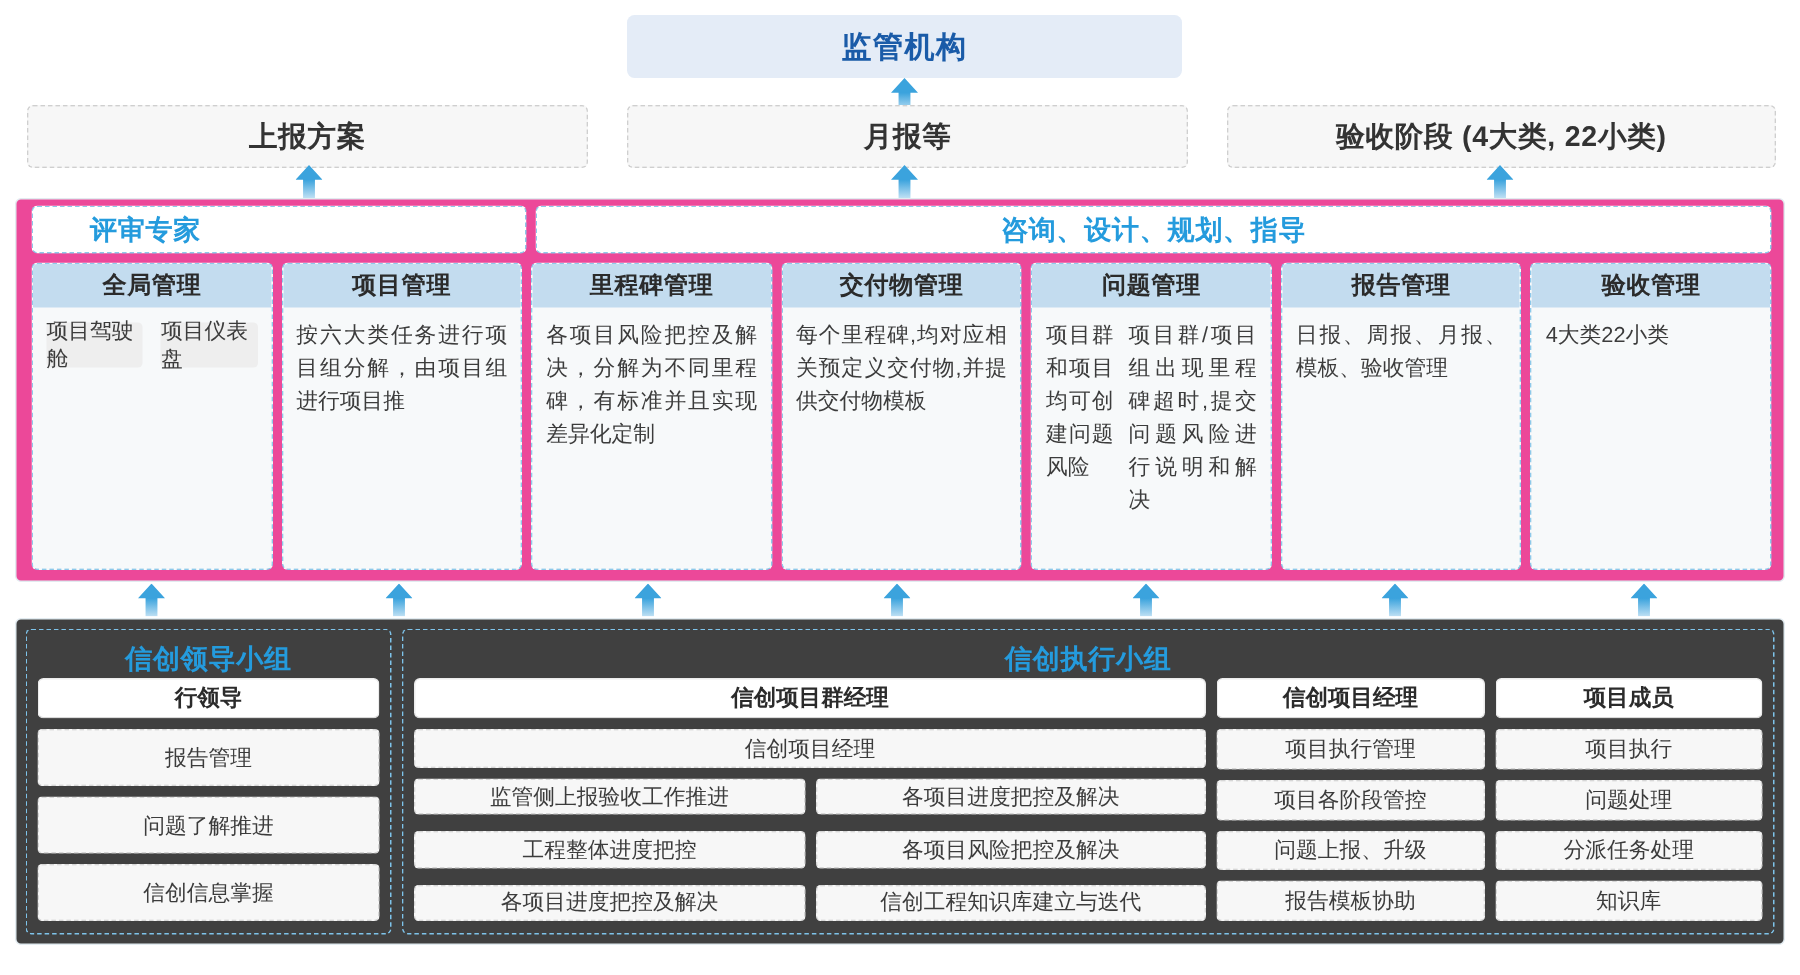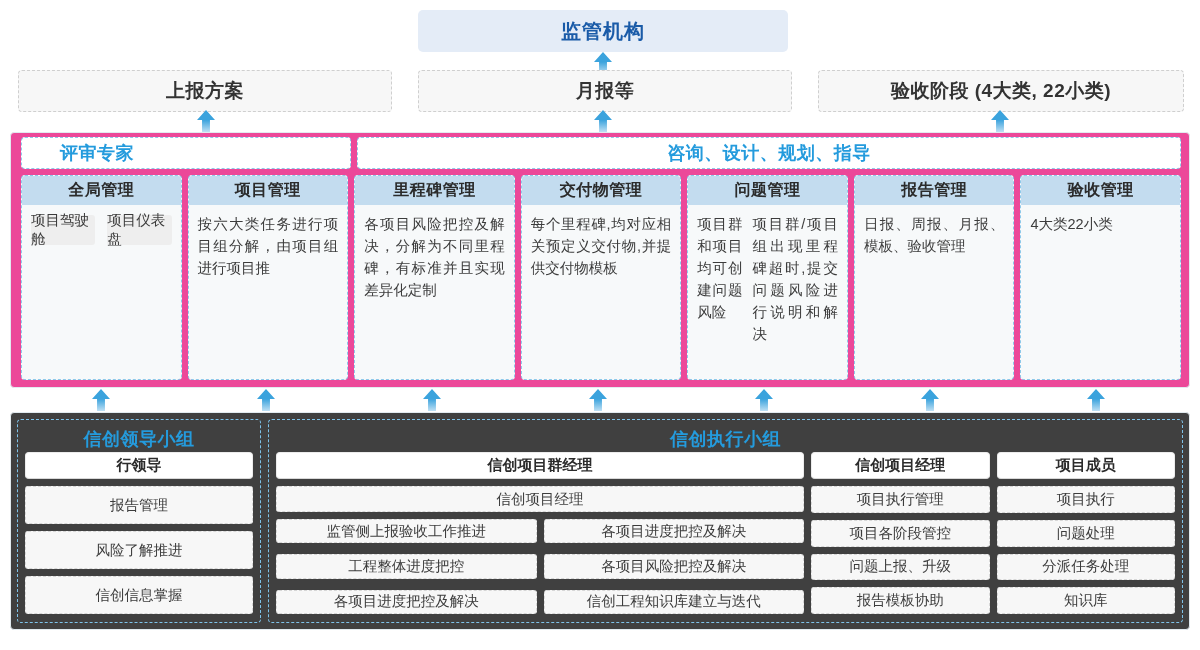--- a/index.html
+++ b/index.html
@@ -354,21 +354,21 @@
   <div class="arrow-up" style="left:1087px; top:389px;"></div>
 
   <div class="bottom-panel">
 
     <div class="group-box" id="group-box-0">
       <div class="group-title">信创领导小组</div>
       <div class="group-col" style="flex:1 1 auto;">
         <div class="col-head">行领导</div>
         <div class="item-list">
           <div class="item-cell">报告管理</div>
-          <div class="item-cell">风险了解推进</div>
+          <div class="item-cell">问题了解推进</div>
           <div class="item-cell">信创信息掌握</div>
         </div>
       </div>
     </div>
 
     <div class="group-box" id="group-box-1">
       <div class="group-title">信创执行小组</div>
       <div class="group-cols">
 
         <div class="group-col" id="group-col-pm">

